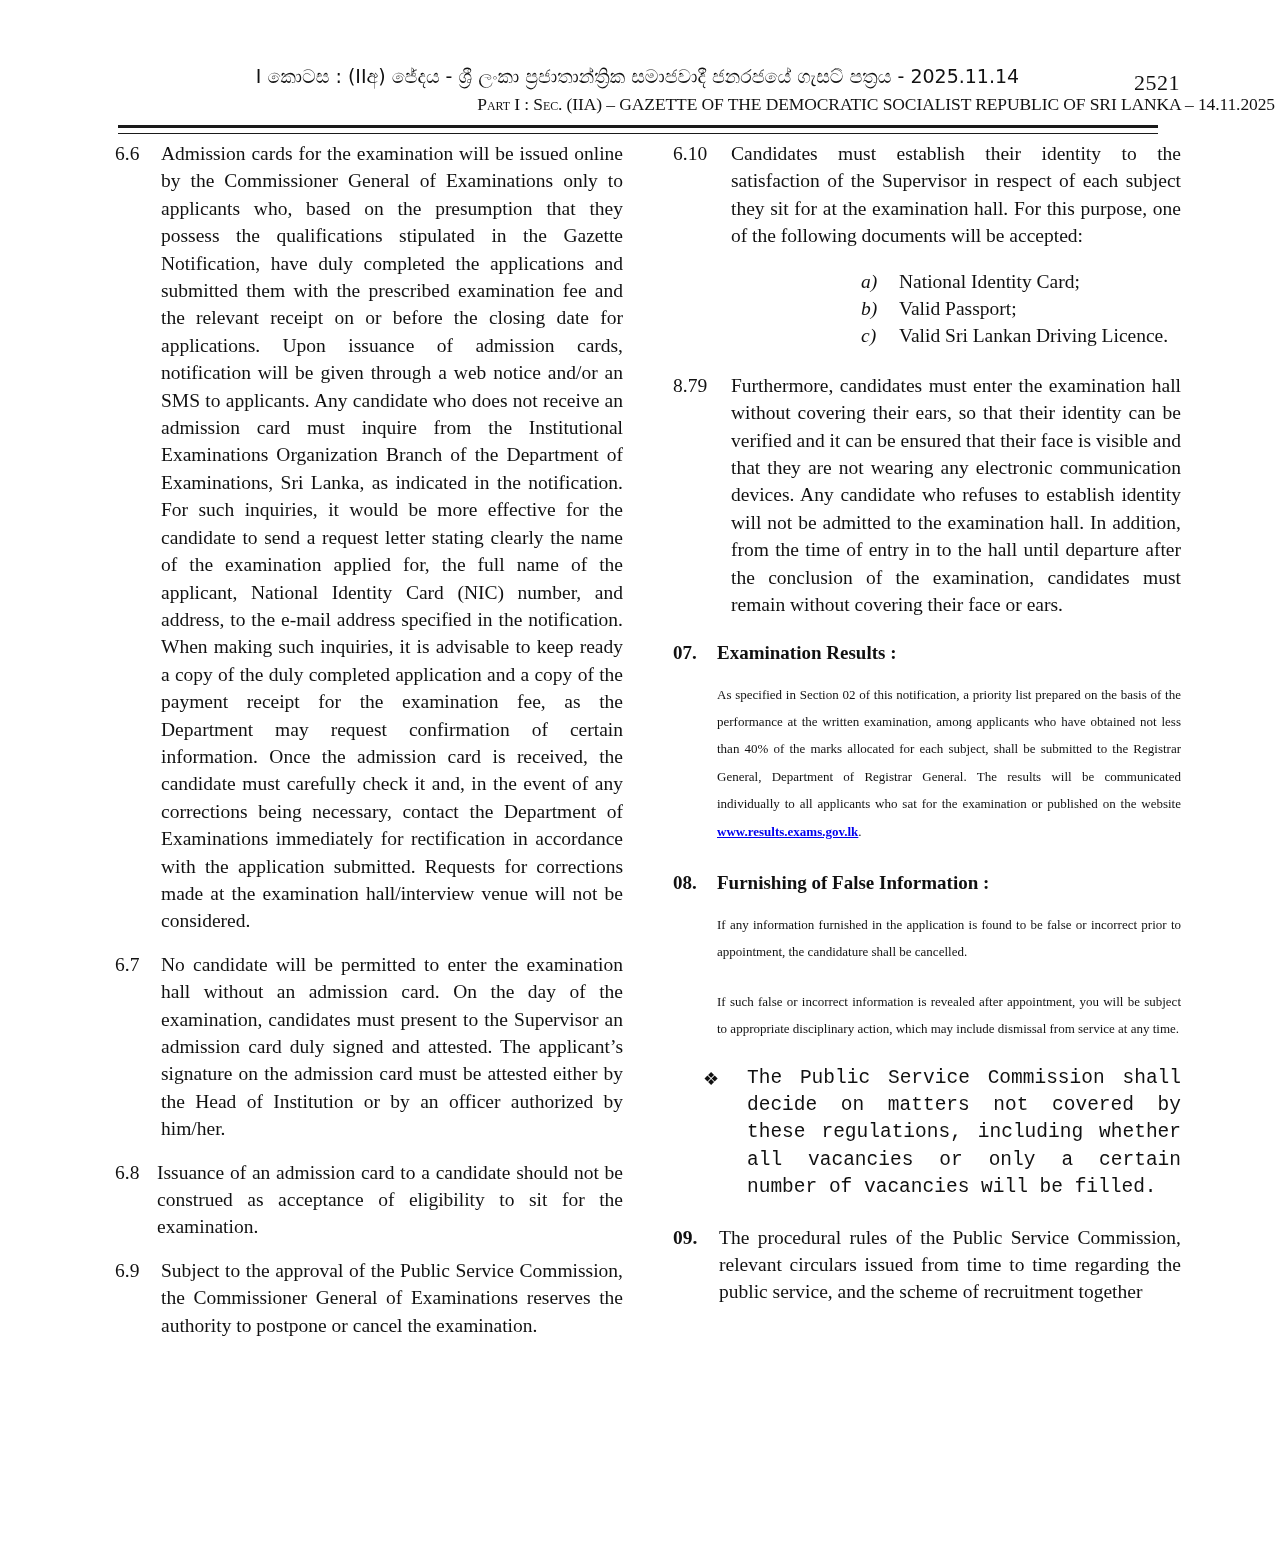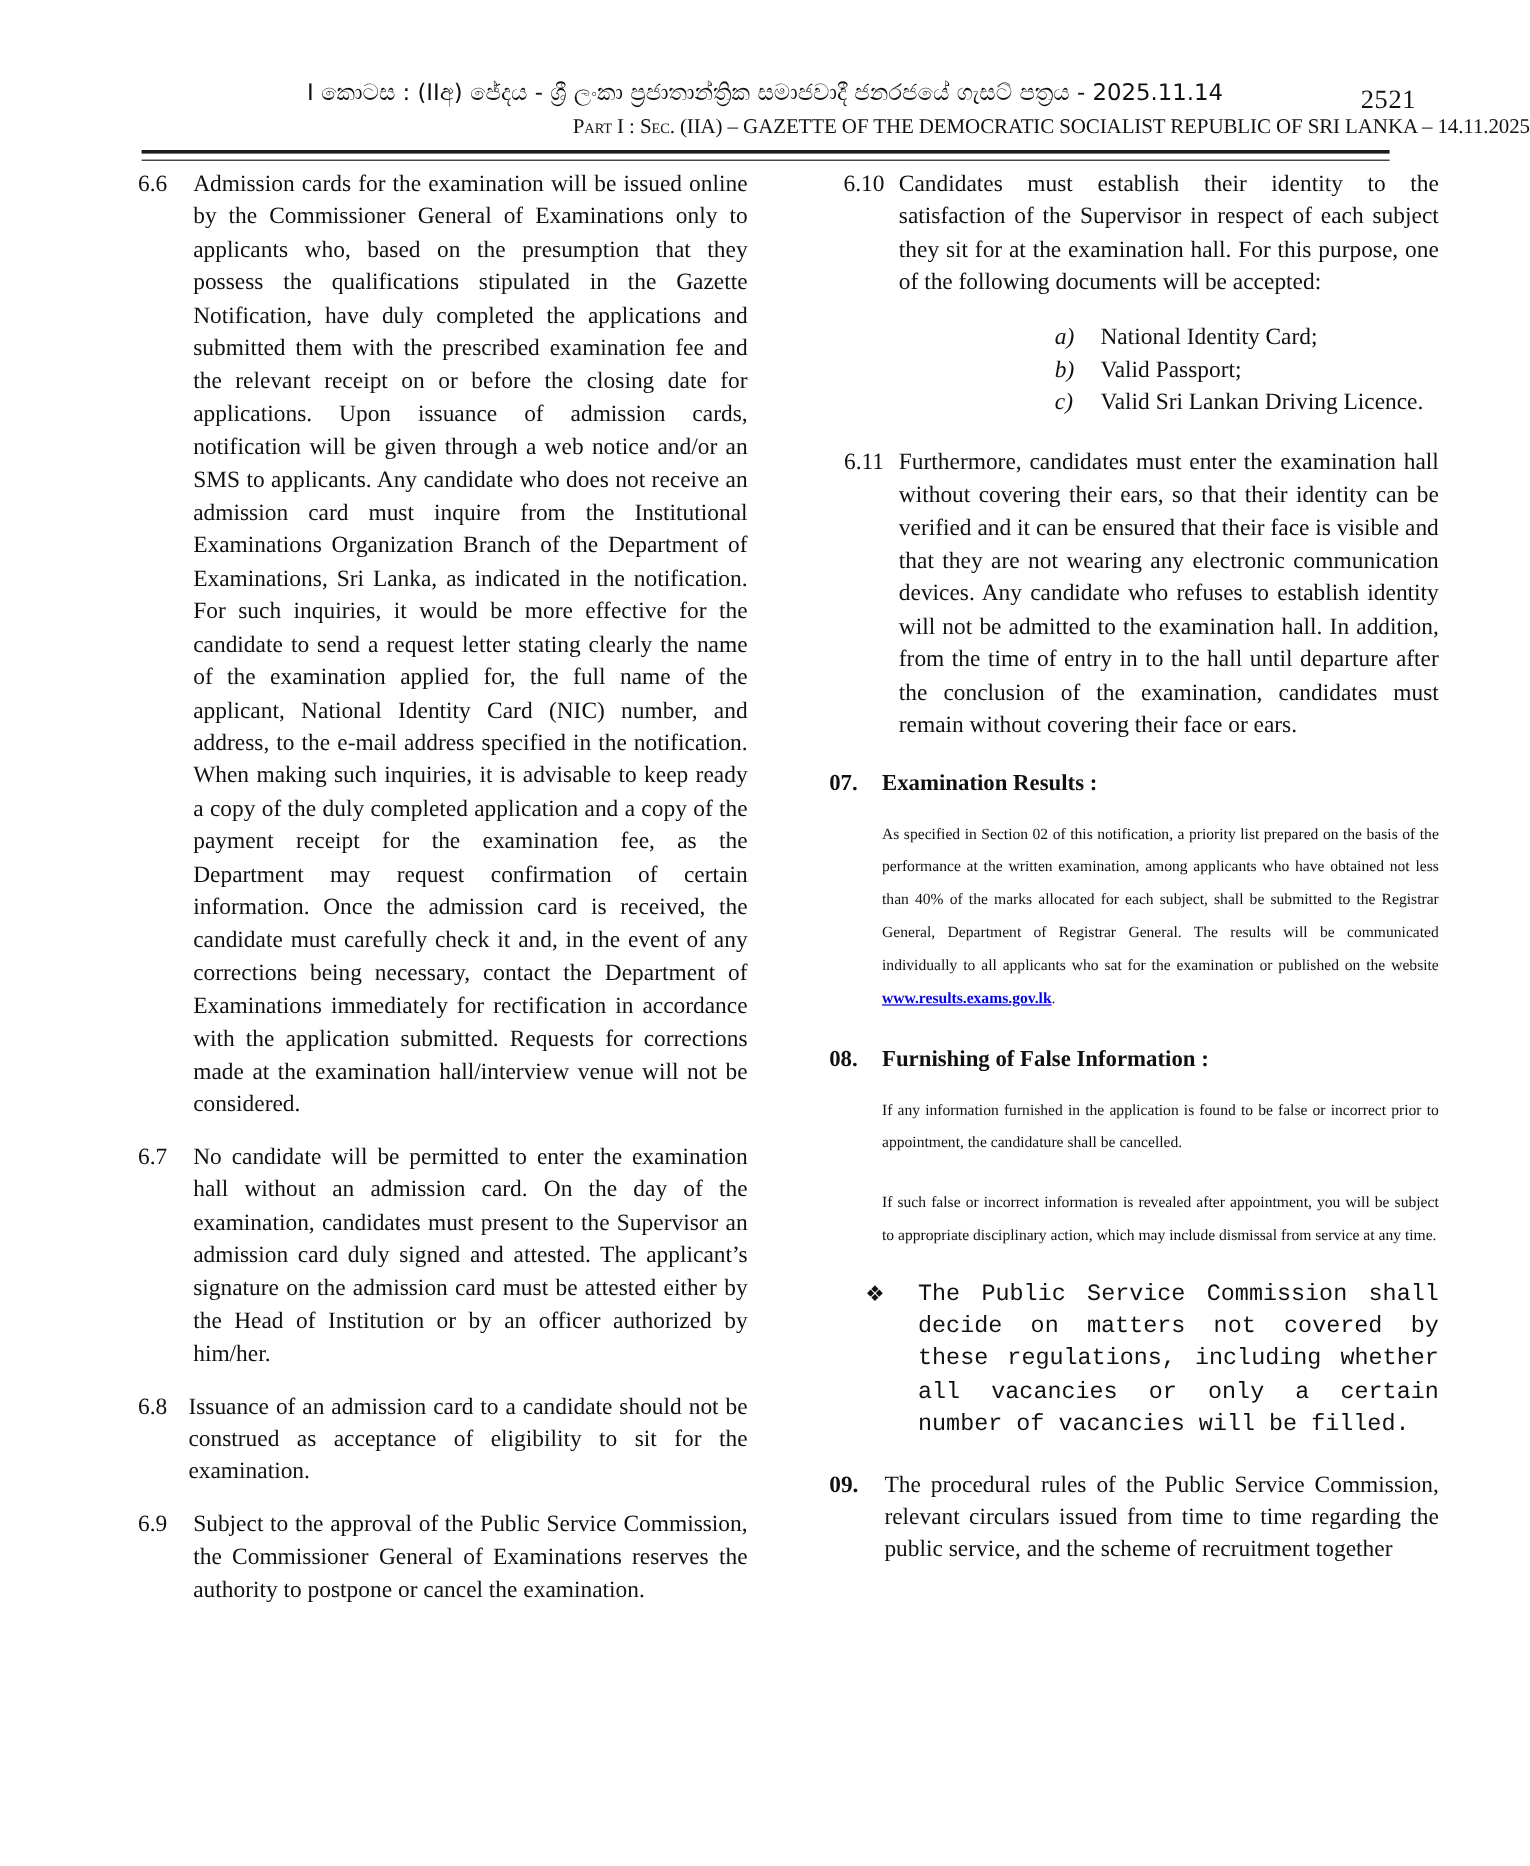--- a/index.html
+++ b/index.html
@@ -70,21 +70,21 @@
     border-bottom: 1px solid #1a1a1a;
   }
 
   
   .columns {
     position: absolute;
     left: 0;
     top: 140px;
     width: 1275px;
     display: flex;
-    gap: 68px;
+    gap: 50px;
     padding: 0 115px;
     box-sizing: border-box;
   }
   .col {
     width: 508px;
     flex: 0 0 508px;
   }
 
   
   .clause {
@@ -99,21 +99,21 @@
     text-align: left;
   }
   .clause-body {
     flex: 1 1 auto;
     text-align: justify;
     text-justify: inter-word;
     hyphens: none;
   }
 
   .num-w-46 { width: 46px; }
-  .num-w-58 { width: 58px; text-align: center; }
+  .num-w-58 { width: 58px; }
   .num-w-42 { width: 42px; }
 
   
   .section {
     margin-bottom: 14px;
   }
   .section-head {
     display: flex;
     font-weight: bold;
     font-size: 19px;
@@ -234,21 +234,21 @@
             </li>
             <li>
               <span class="marker">c)</span>
               <span>Valid Sri Lankan Driving Licence.</span>
             </li>
           </ul>
         </div>
       </div>
 
       <div class="clause" style="margin-top:22px;">
-        <div class="clause-num num-w-58">6.11</div>
+        <div class="clause-num num-w-58">8.79</div>
         <div class="clause-body">Furthermore, candidates must enter the examination hall without covering their ears, so that their identity can be verified and it can be ensured that their face is visible and that they are not wearing any electronic communication devices. Any candidate who refuses to establish identity will not be admitted to the examination hall. In addition, from the time of entry in to the hall until departure after the conclusion of the examination, candidates must remain without covering their face or ears.</div>
       </div>
 
       <div class="section" style="margin-top:20px;">
         <div class="section-head">
           <span class="sec-num">07.</span>
           <span>Examination Results :</span>
         </div>
         <div class="section-body">
           <p><span>As specified in Section 02 of this notification, a priority list prepared on the basis of the performance at the written examination, among applicants who have obtained not less than 40% of the marks allocated for each subject, shall be submitted to the Registrar General, Department of Registrar General. The results will be communicated individually to all applicants who sat for the examination or published on the website </span><a class="link" href="#">www.results.exams.gov.lk</a><span>.</span></p>

